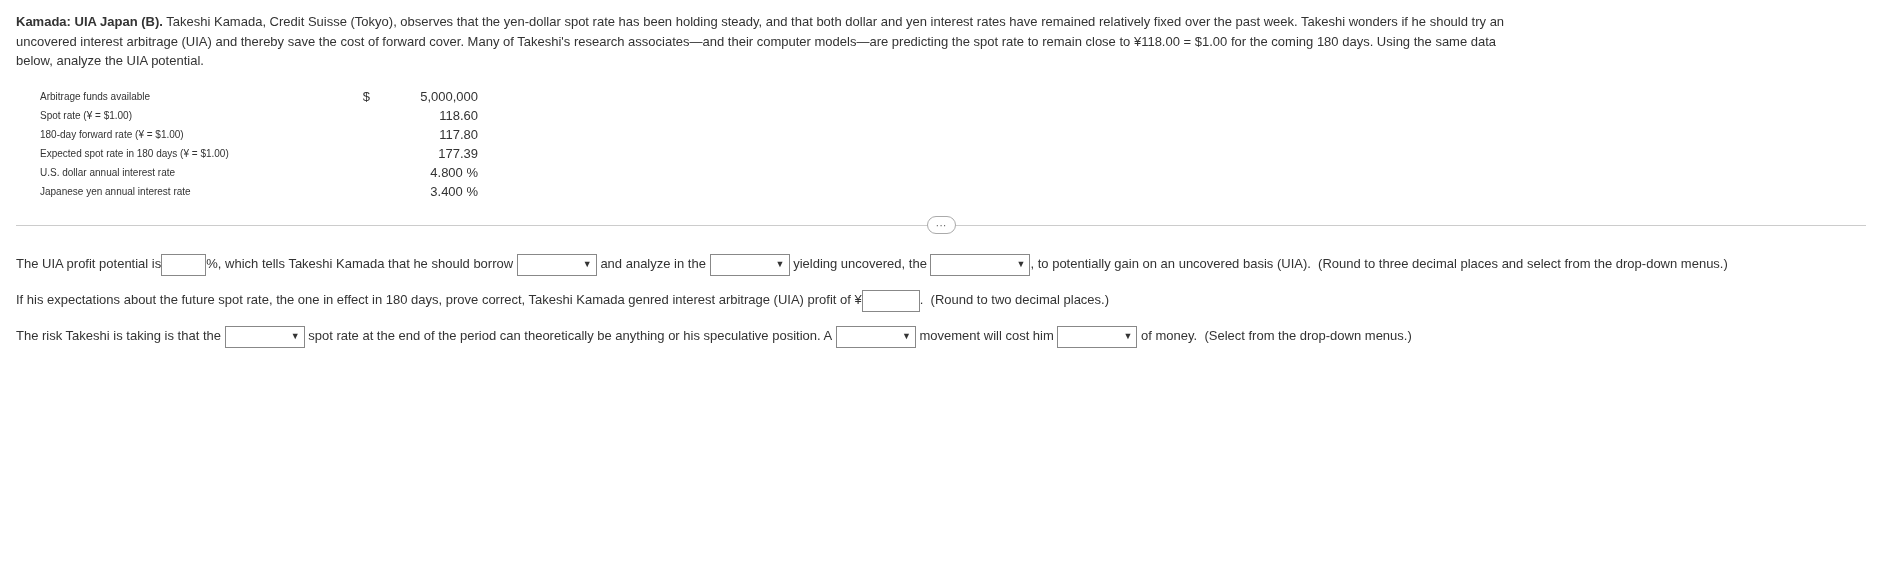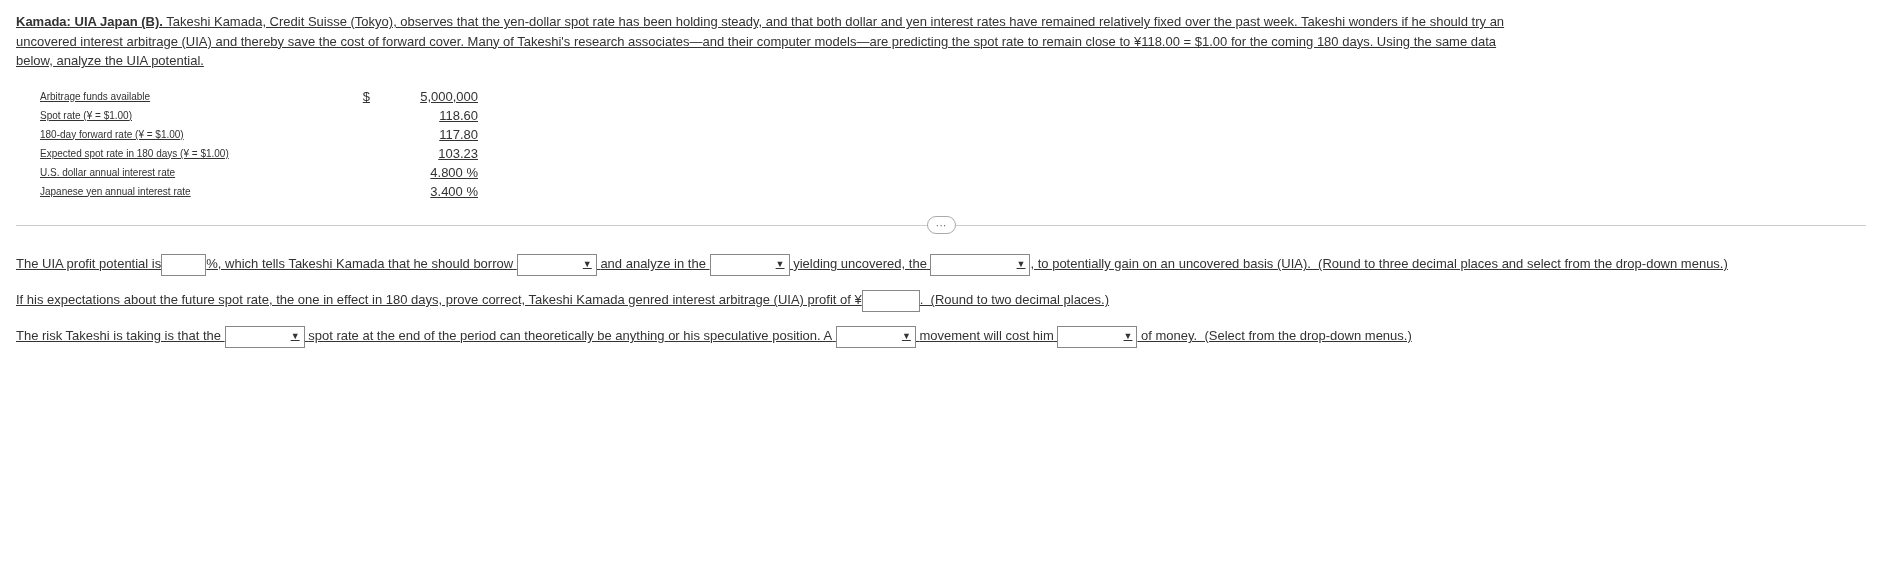--- a/index.html
+++ b/index.html
@@ -11,21 +11,20 @@
       font-family: Arial, sans-serif;
       font-size: 13px;
       color: #333;
       background: #fff;
       width: 1882px;
       min-height: 577px;
       position: relative;
     }
     .main-container {
       padding: 12px 16px;
-      text-decoration: underline;
     }
     .intro-text {
       font-size: 13px;
       line-height: 1.5;
       margin-bottom: 16px;
       max-width: 1500px;
     }
     .intro-text strong {
       font-weight: bold;
     }
@@ -160,21 +159,21 @@
       <span class="data-value">118.60</span>
     </div>
     <div class="data-row">
       <span class="data-label">180-day forward rate (¥ = $1.00)</span>
       <span class="data-currency"></span>
       <span class="data-value">117.80</span>
     </div>
     <div class="data-row">
       <span class="data-label">Expected spot rate in 180 days (¥ = $1.00)</span>
       <span class="data-currency"></span>
-      <span class="data-value">103.23</span>
+      <span class="data-value">177.39</span>
     </div>
     <div class="data-row">
       <span class="data-label">U.S. dollar annual interest rate</span>
       <span class="data-currency"></span>
       <span class="data-value">4.800 %</span>
     </div>
     <div class="data-row">
       <span class="data-label">Japanese yen annual interest rate</span>
       <span class="data-currency"></span>
       <span class="data-value">3.400 %</span>

